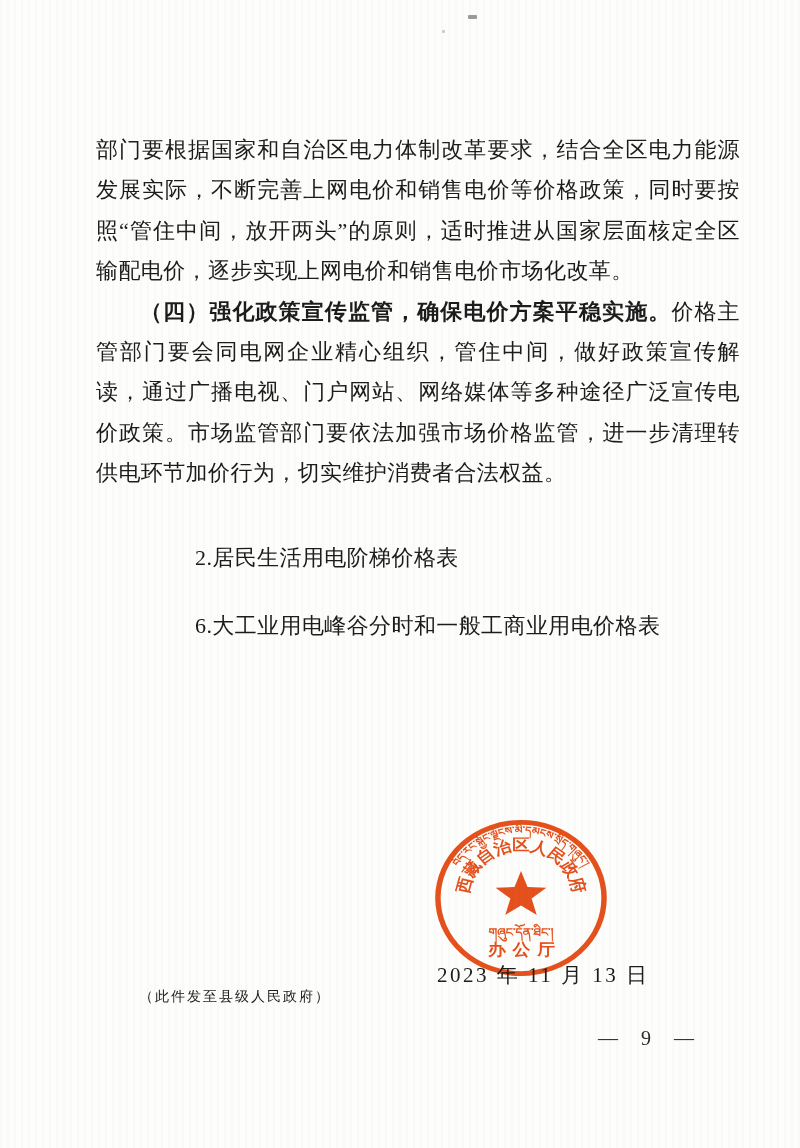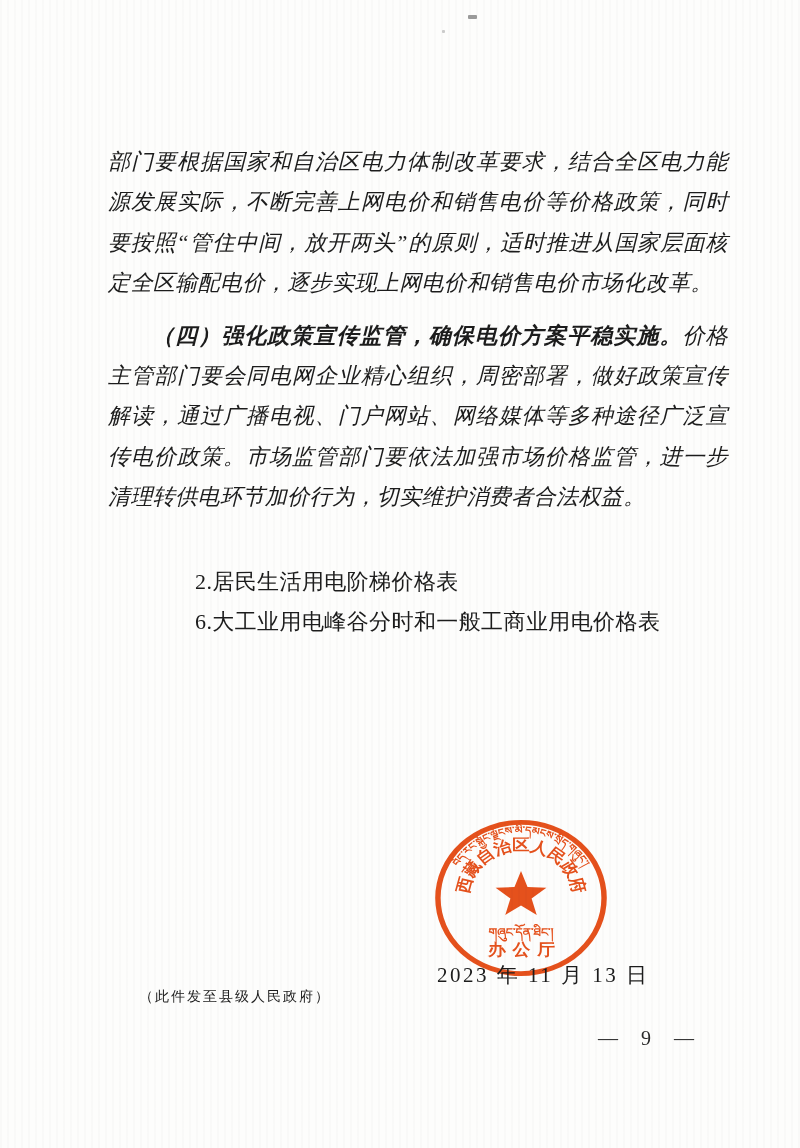--- a/index.html
+++ b/index.html
@@ -20,28 +20,28 @@
   .speck-1{left:468px;top:15px;width:9px;height:4px;}
   .speck-2{left:442px;top:30px;width:3px;height:3px;opacity:.5;}
 
   .doc-body{
     position:absolute;
     left:96px;top:130px;width:644px;
     font-size:22px;line-height:40.4px;
     text-align:justify;
     letter-spacing:0.4px;
   }
-  .para{margin:12px;text-indent:2em;font-style:italic;}
+  .para{margin:0;text-indent:2em;}
   .para.no-indent{text-indent:0;}
   .bold-head{font-weight:700;}
 
   .attachments{margin-top:44px;text-align:left;}
   .att-line{line-height:40.4px;white-space:nowrap;}
   .att-line.first{padding-left:45px;}
-  .att-line.rest{padding-left:99px;}
+  .att-line.rest{padding-left:99px;margin-top:28px;}
 
   .seal{
     position:absolute;left:432px;top:817px;
     width:178px;height:162px;
     mix-blend-mode:multiply;
     opacity:.96;
   }
   .date-line{
     position:absolute;left:437px;top:961px;
     font-size:21px;letter-spacing:2.5px;white-space:nowrap;
@@ -58,21 +58,21 @@
 </style>
 </head>
 <body>
 
 <div class="scan-texture"></div>
 <div class="speck speck-1"></div>
 <div class="speck speck-2"></div>
 
 <div class="doc-body">
   <p class="para no-indent">部门要根据国家和自治区电力体制改革要求，结合全区电力能源发展实际，不断完善上网电价和销售电价等价格政策，同时要按照“管住中间，放开两头”的原则，适时推进从国家层面核定全区输配电价，逐步实现上网电价和销售电价市场化改革。</p>
-  <p class="para"><span class="bold-head">（四）强化政策宣传监管，确保电价方案平稳实施。</span><span>价格主管部门要会同电网企业精心组织，周密部署，做好政策宣传解读，通过广播电视、门户网站、网络媒体等多种途径广泛宣传电价政策。市场监管部门要依法加强市场价格监管，进一步清理转供电环节加价行为，切实维护消费者合法权益。</span></p>
+  <p class="para"><span class="bold-head">（四）强化政策宣传监管，确保电价方案平稳实施。</span><span>价格主管部门要会同电网企业精心组织，管住中间，做好政策宣传解读，通过广播电视、门户网站、网络媒体等多种途径广泛宣传电价政策。市场监管部门要依法加强市场价格监管，进一步清理转供电环节加价行为，切实维护消费者合法权益。</span></p>
 
   <div class="attachments">
     <div class="att-line rest">2.居民生活用电阶梯价格表</div>
     <div class="att-line rest">6.大工业用电峰谷分时和一般工商业用电价格表</div>
   </div>
 </div>
 
 <svg class="seal" viewBox="0 0 180 180" preserveAspectRatio="none">
   <defs>
     <path id="tibetanArc" d="M 22.3,114.6 A 72,72 0 1 1 157.7,114.6" fill="none"></path>

